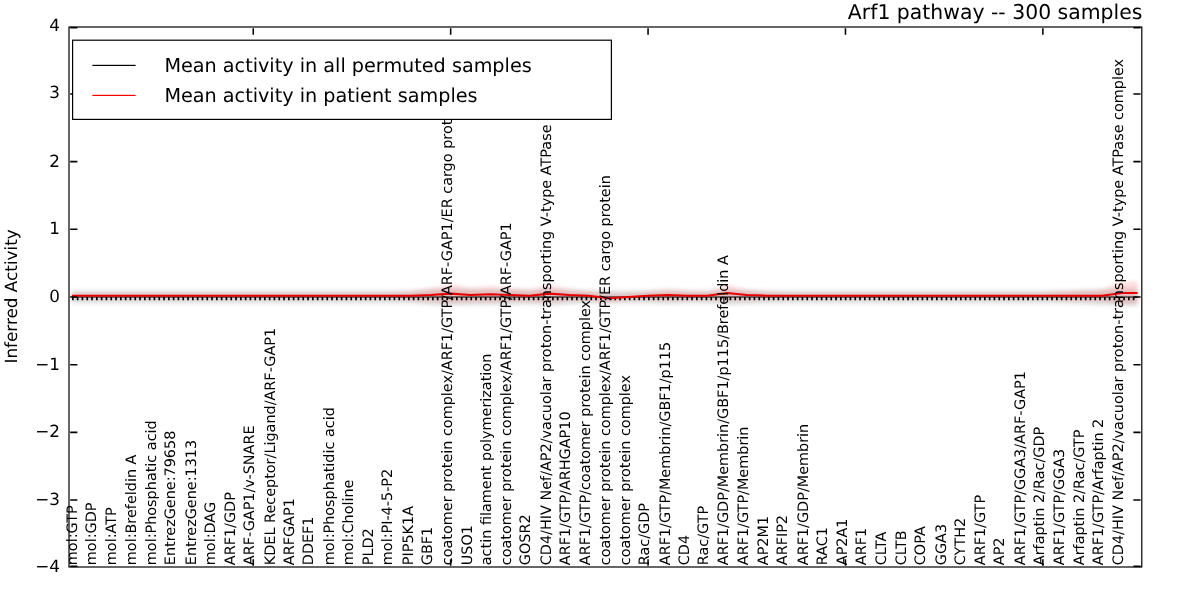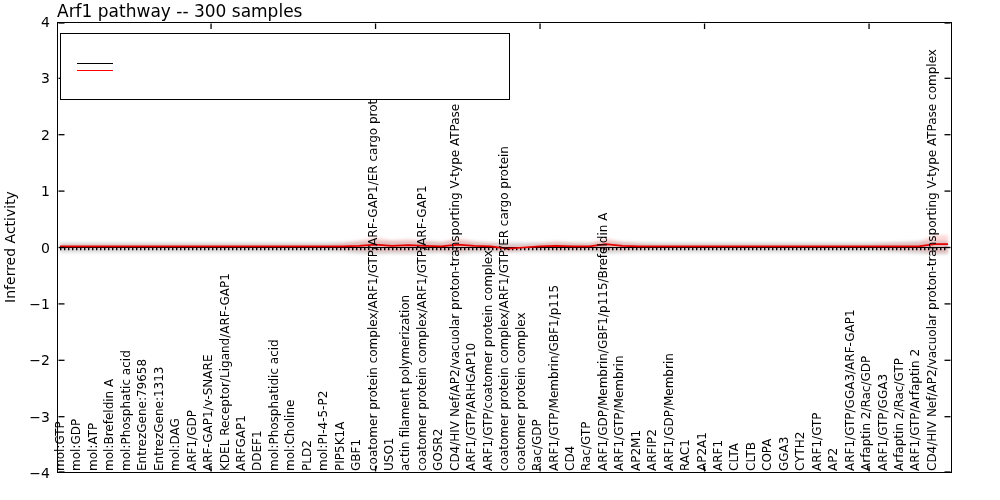--- a/index.html
+++ b/index.html
@@ -2,21 +2,21 @@
 <html><head>
 <meta charset="utf-8">
 <style>
   html,body{margin:0;padding:0;background:#fff;}
   #figure{
     position:relative;width:1000px;height:500px;background:#ffffff;
     font-family:"DejaVu Sans","Liberation Sans",sans-serif;color:#000;
     overflow:hidden;
   }
   #chart-title{
-    position:absolute;left:57px;top:1px;width:895px;text-align:left;
+    position:absolute;left:57px;top:1px;width:895px;text-align:right;
     font-size:17px;z-index:1;white-space:nowrap;
   }
   #plot-frame{
     position:absolute;left:57px;top:22px;width:895px;height:451px;
     border:1.5px solid #000;box-sizing:border-box;z-index:1;background:transparent;
   }
   #plot-svg{position:absolute;left:57px;top:22px;z-index:1;}
   .ytick-label{
     position:absolute;left:0;width:50px;text-align:right;font-size:14px;
     line-height:18px;z-index:1;
@@ -94,23 +94,25 @@
         <line x1="812.05" y1="1.5" x2="812.05" y2="7" stroke="#000" stroke-width="1.3"></line>
         <line x1="812.05" y1="444" x2="812.05" y2="449.5" stroke="#000" stroke-width="1.3"></line>
       </g>
   </svg>
 
   <div id="plot-frame"></div>
 
   <div id="legend">
     <div class="legend-item">
       <span class="legend-line" id="legend-line-0" style="border-top-color: rgb(0, 0, 0);"></span>
+      <span class="legend-label">Mean activity in all permuted samples</span>
     </div>
     <div class="legend-item">
       <span class="legend-line" id="legend-line-1" style="border-top-color: rgb(255, 0, 0);"></span>
+      <span class="legend-label">Mean activity in patient samples</span>
     </div>
   </div>
 
   <div id="y-axis-label">Inferred Activity</div>
 
   <div id="ytick-labels">
       <div class="ytick-label" style="top: 12.9px;">4</div>
       <div class="ytick-label" style="top: 69.3px;">3</div>
       <div class="ytick-label" style="top: 125.7px;">2</div>
       <div class="ytick-label" style="top: 182.1px;">1</div>

